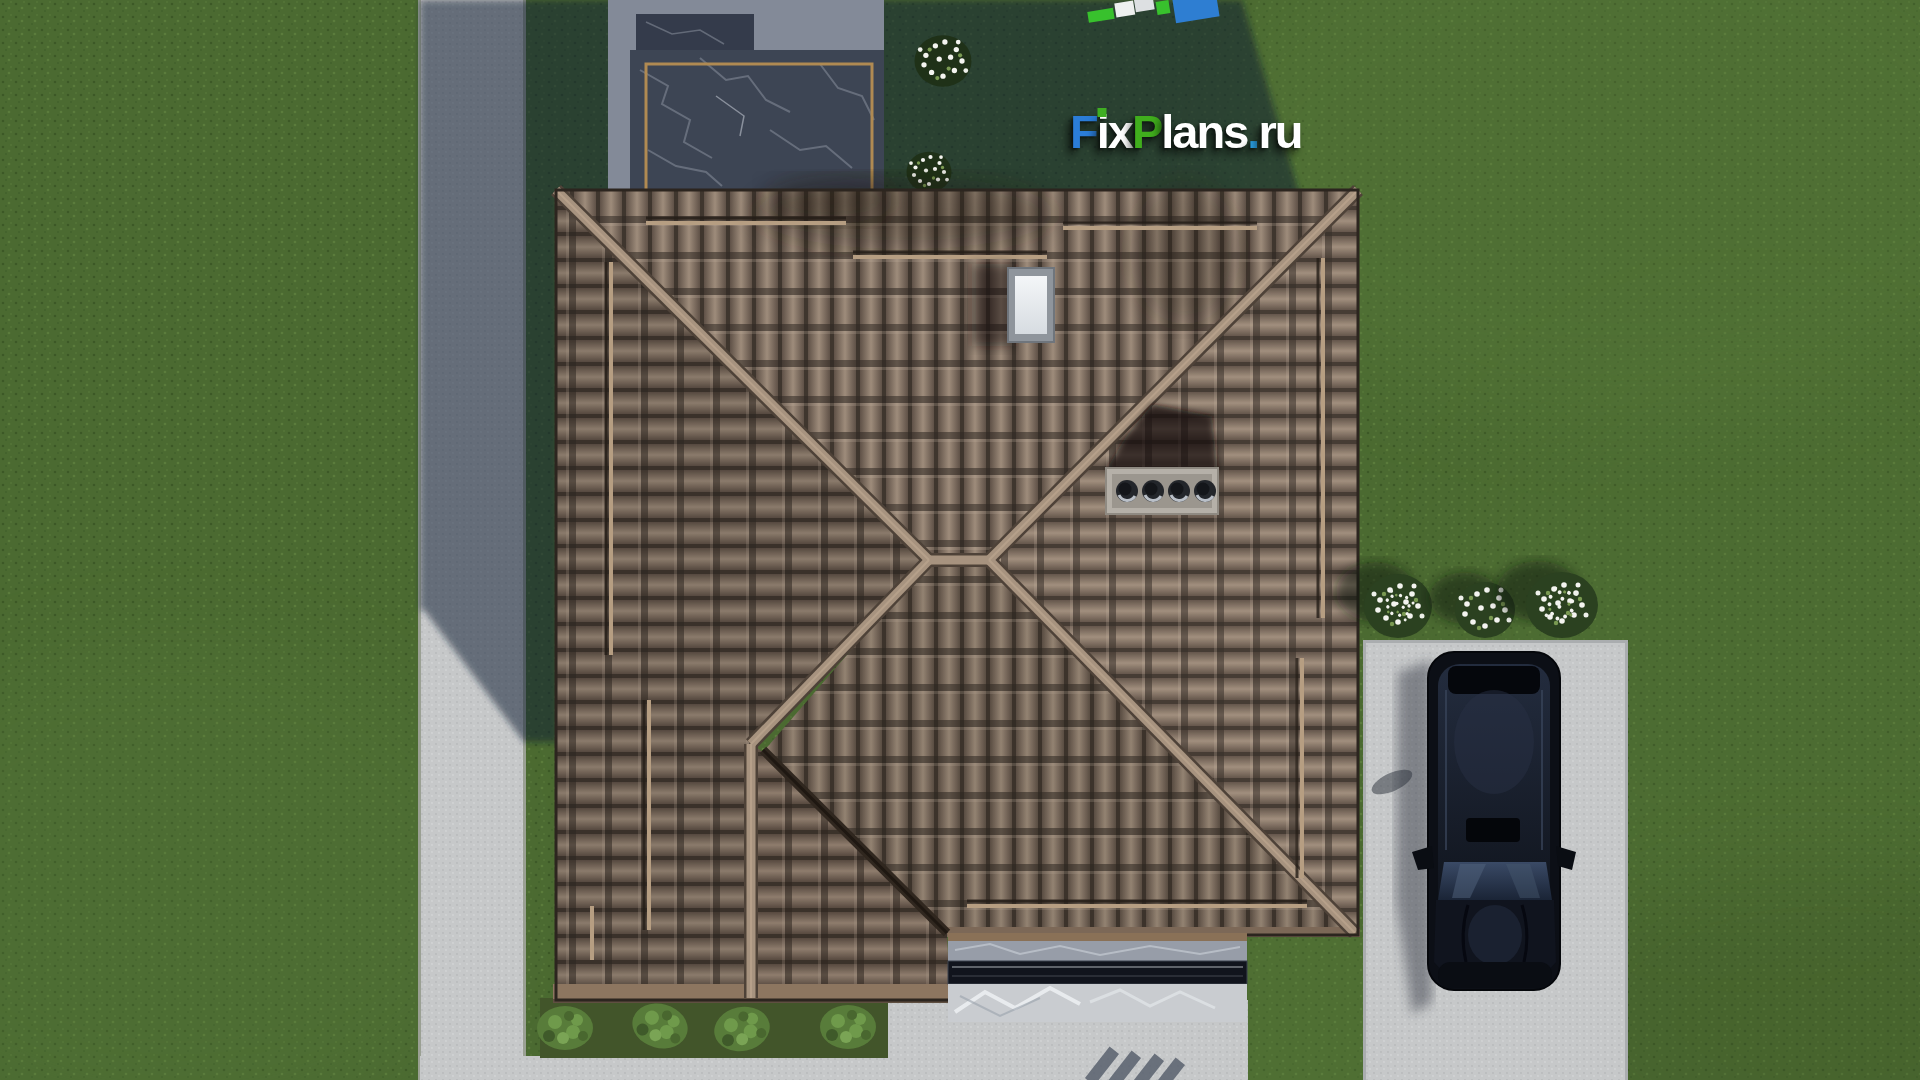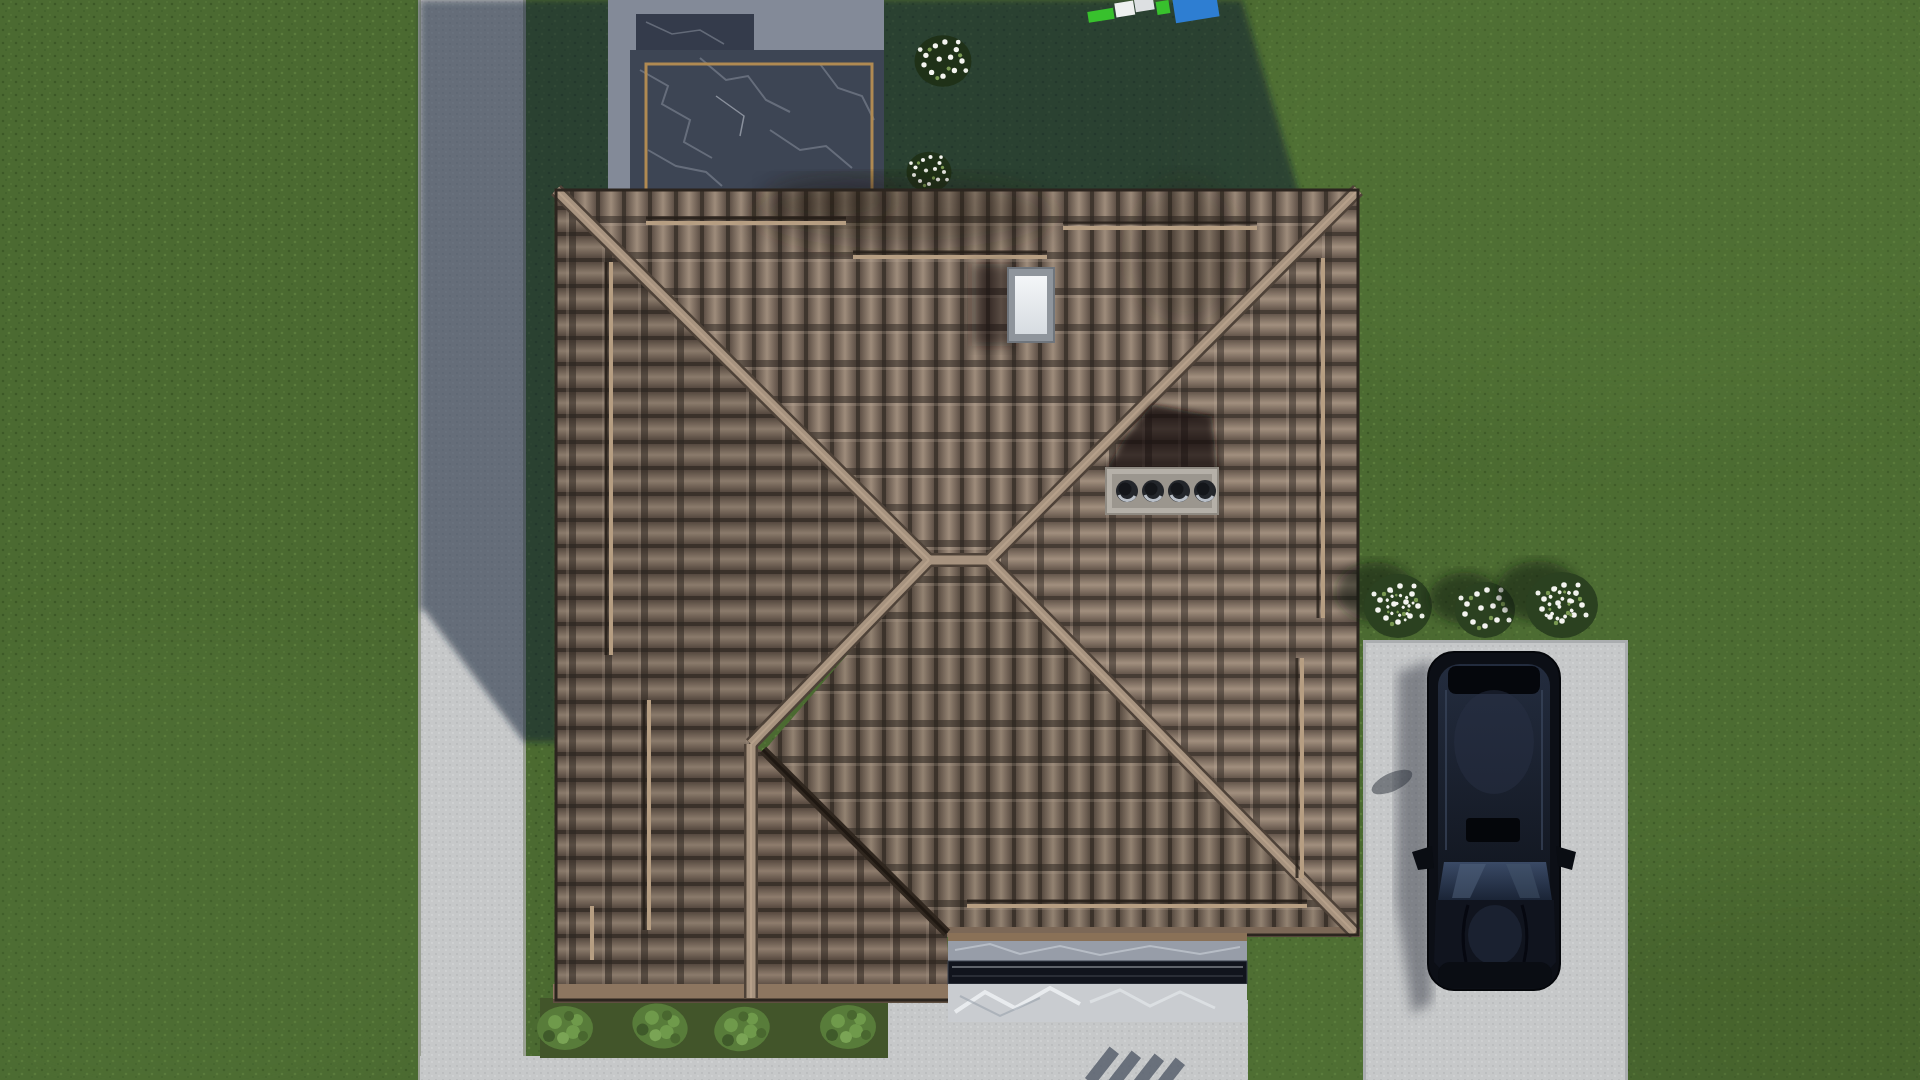--- a/index.html
+++ b/index.html
@@ -340,13 +340,14 @@
     <polygon points="1436,900 1554,900 1556,962 1540,980 1450,980 1434,962" fill="#10141e"></polygon>
     <path d="M1468,905 C1462,925 1462,945 1466,962" stroke="#060810" stroke-width="3" fill="none"></path>
     <path d="M1522,905 C1528,925 1528,945 1524,962" stroke="#060810" stroke-width="3" fill="none"></path>
     <ellipse cx="1495" cy="935" rx="27" ry="30" fill="#1a2130"></ellipse>
     <rect x="1438" y="962" width="114" height="26" rx="12" fill="#0a0d13"></rect>
     <polygon points="1412,852 1432,846 1434,868 1418,870" fill="#0a0d13"></polygon>
     <polygon points="1556,846 1576,852 1572,870 1558,866" fill="#0a0d13"></polygon>
   </g>
 </svg>
 
+<div class="logo"><span style="color: rgb(43, 125, 216);">F</span><span class="idot" style="color: rgb(255, 255, 255); --dot: #3fae22;">i</span><span style="color: rgb(255, 255, 255);">x</span><span style="color: rgb(64, 173, 29);">P</span><span style="color: rgb(255, 255, 255);">lans</span><span style="color: rgb(42, 159, 225);">.</span><span style="color: rgb(255, 255, 255);">ru</span></div>
 </div>
 
 </body></html>

